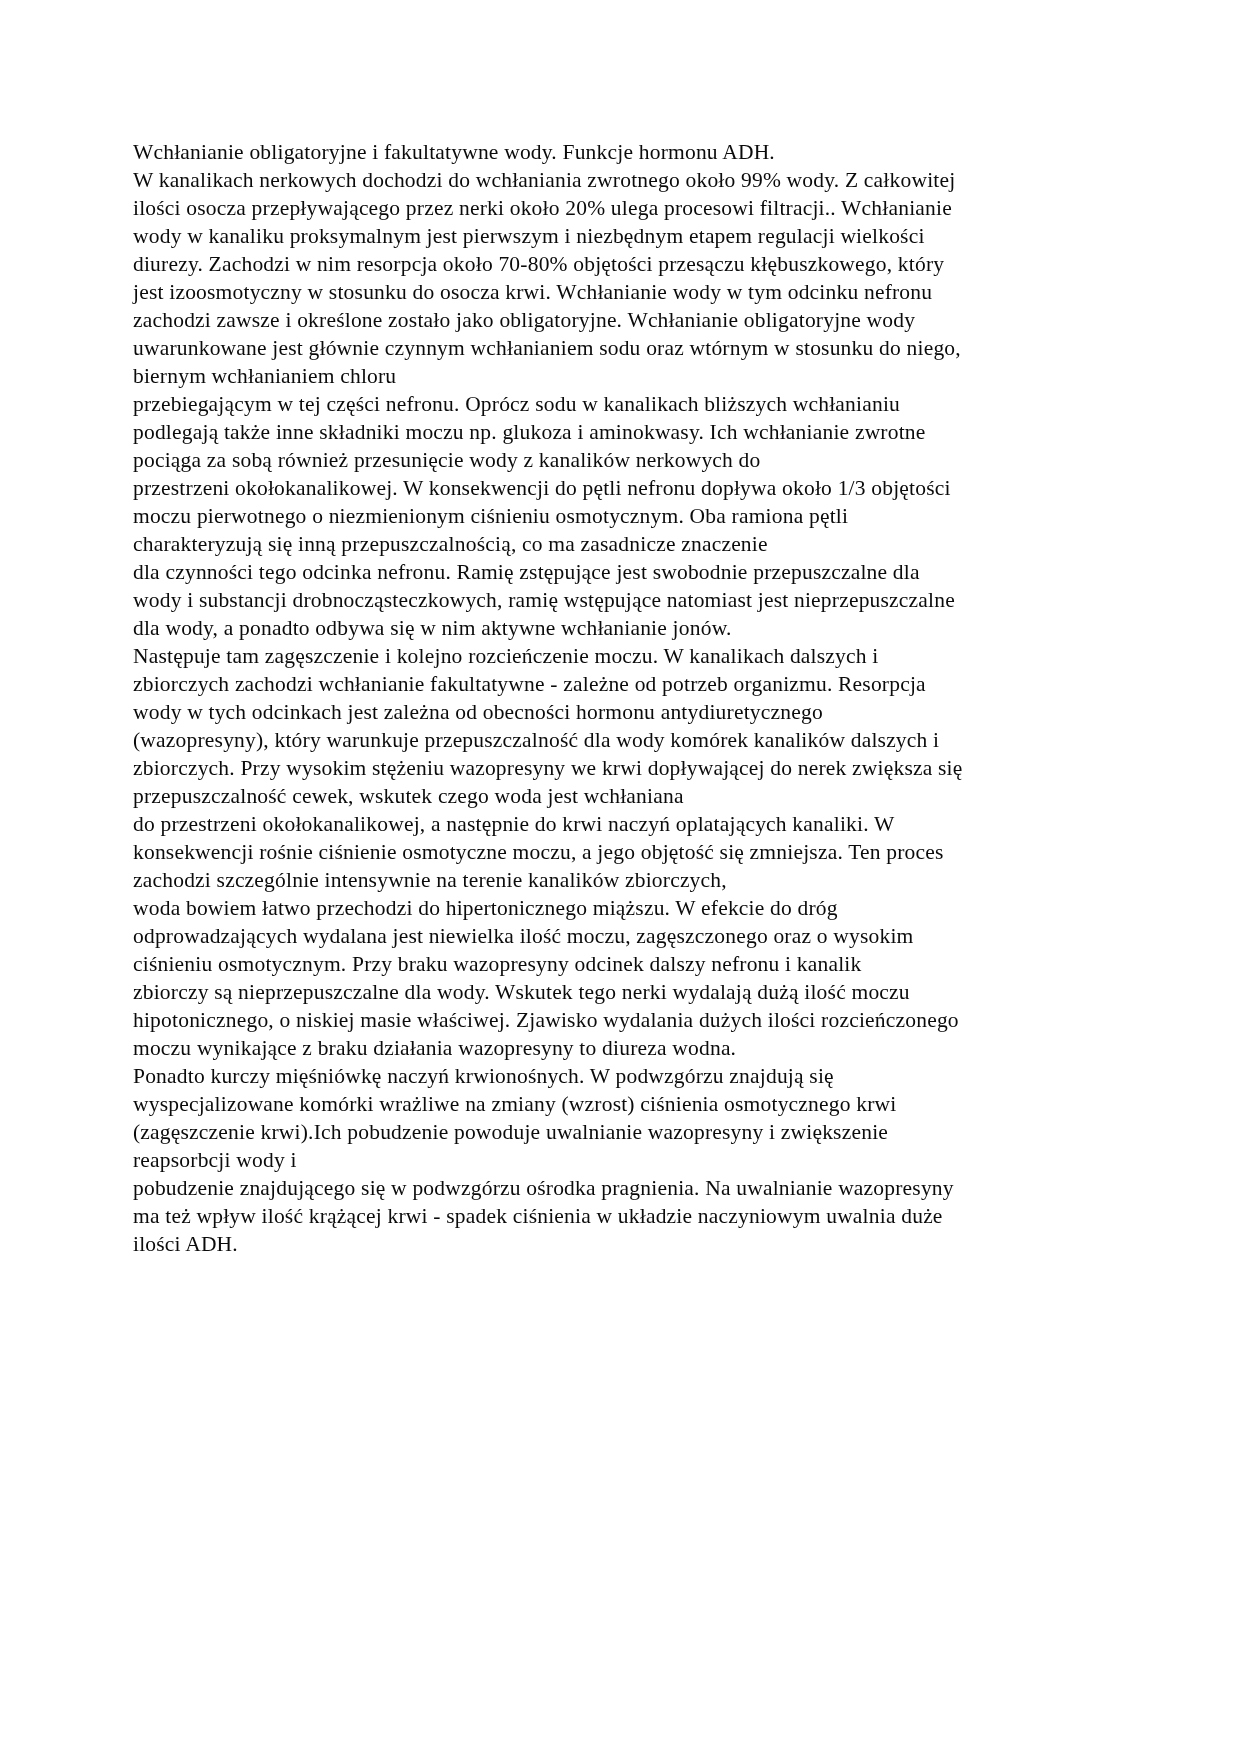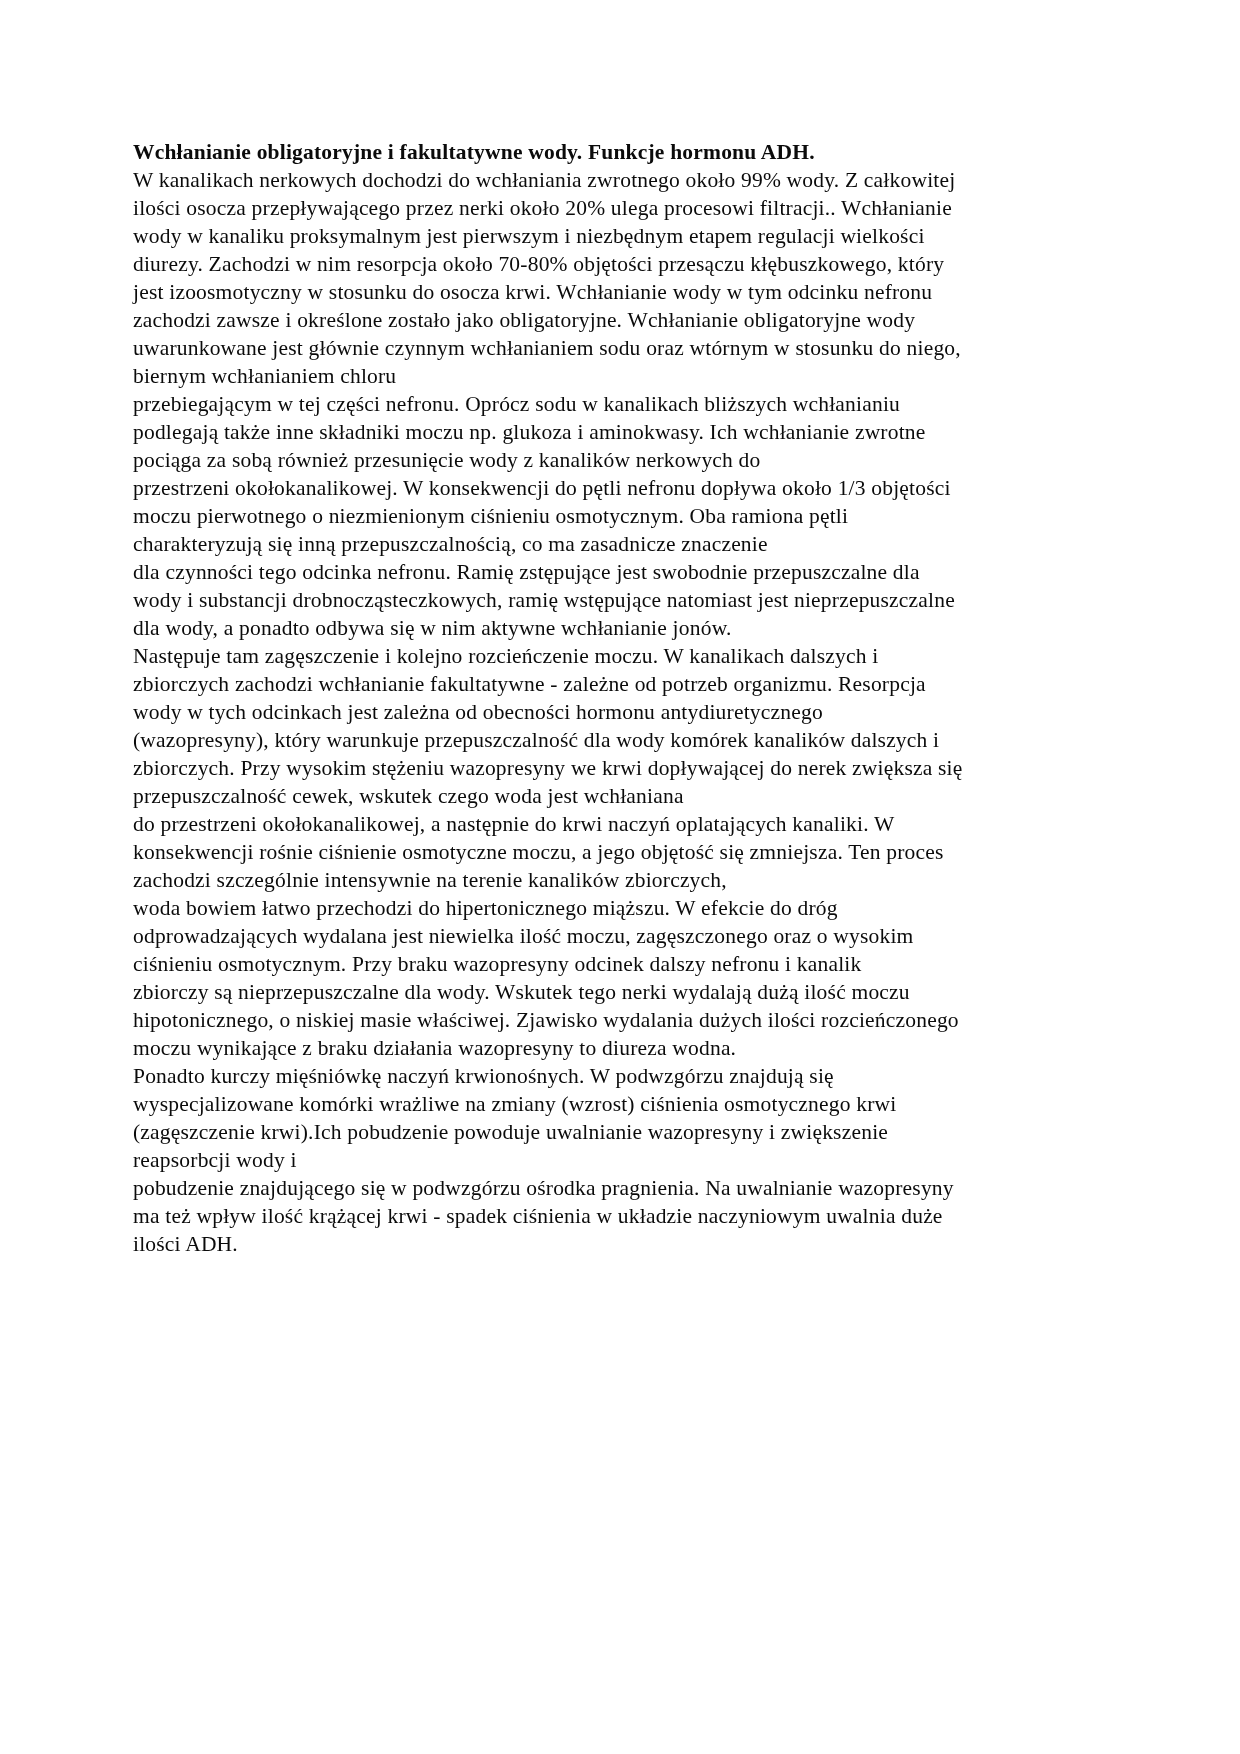--- a/index.html
+++ b/index.html
@@ -24,21 +24,21 @@
     font-family: "Liberation Serif", "DejaVu Serif", serif;
     font-size: 21.5px;
     line-height: 28px;
     color: #0b0b0b;
     letter-spacing: 0.2px;
   }
   .doc-title {
     margin: 0;
     font-size: 21.5px;
     line-height: 28px;
-    font-weight: bold;
+    font-weight: normal;
     white-space: pre;
   }
   .doc-body {
     white-space: pre;
   }
 </style>
 </head>
 <body>
 
 <div class="page">

